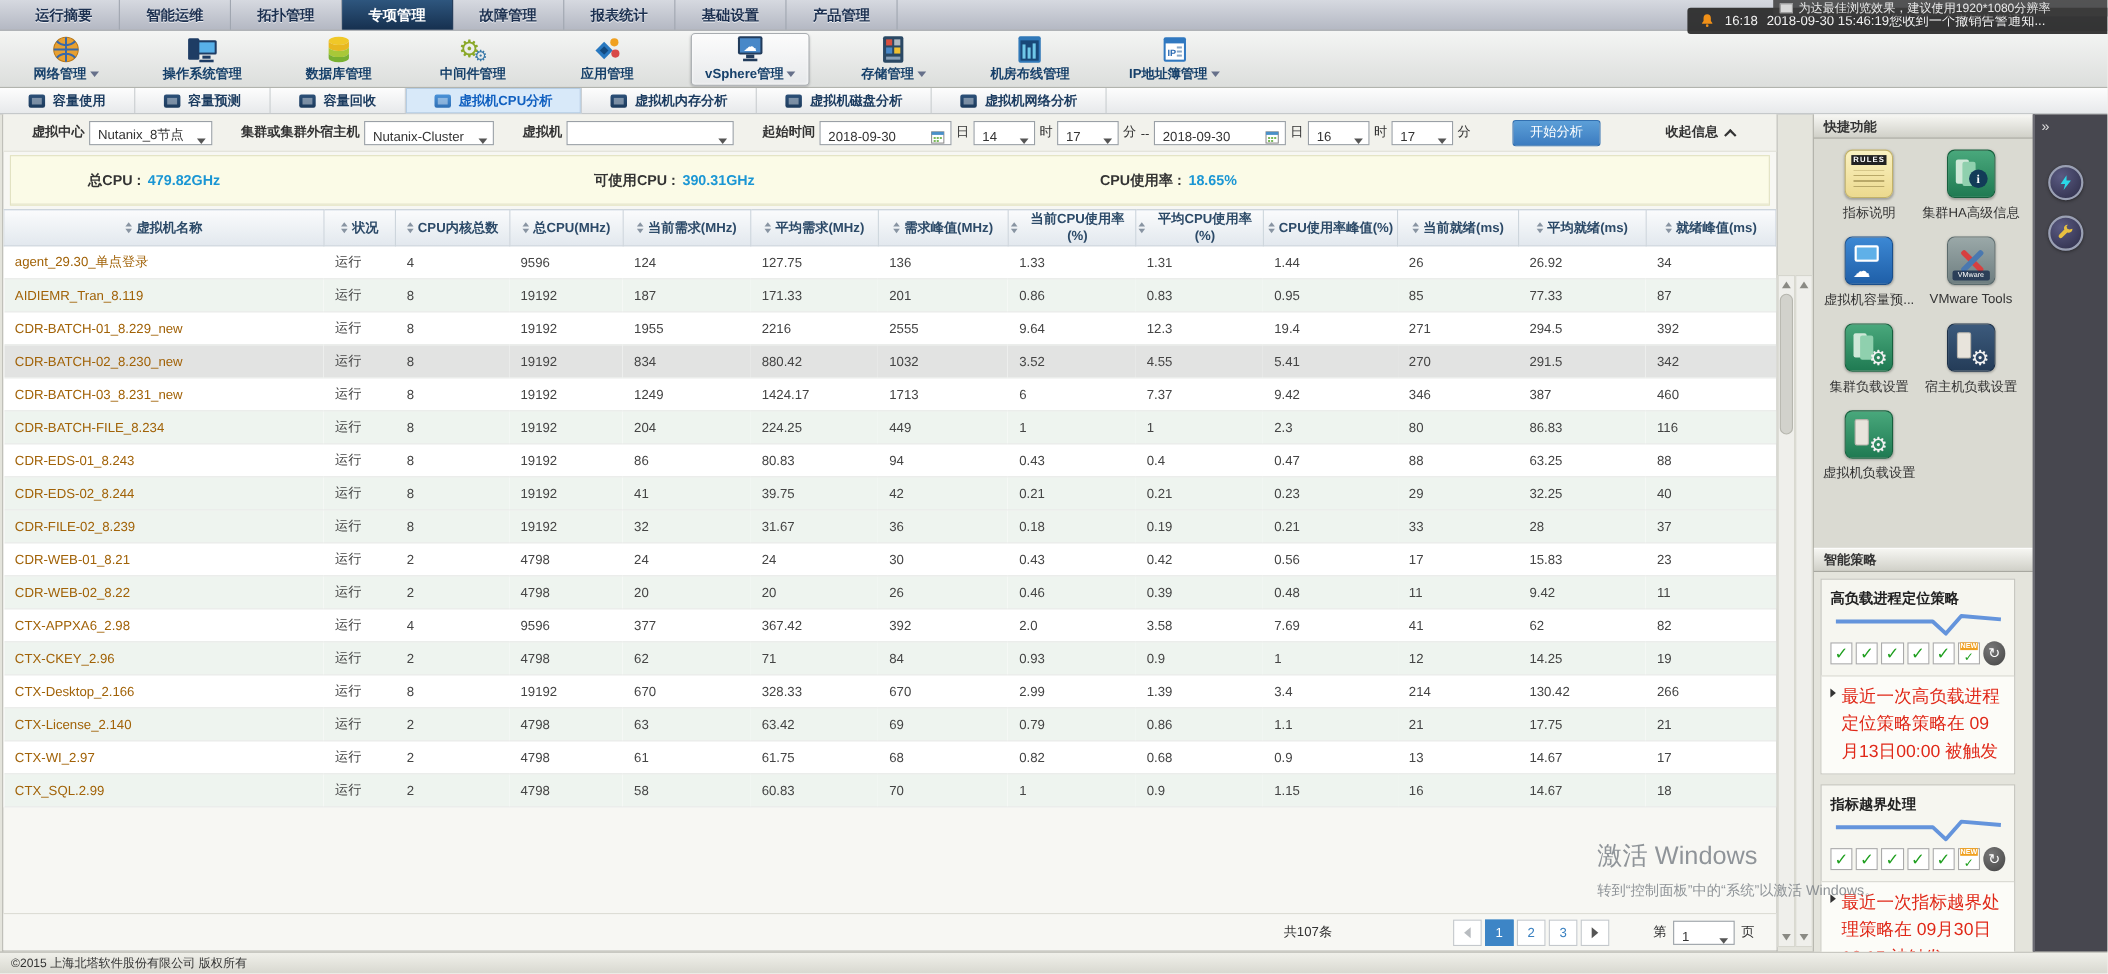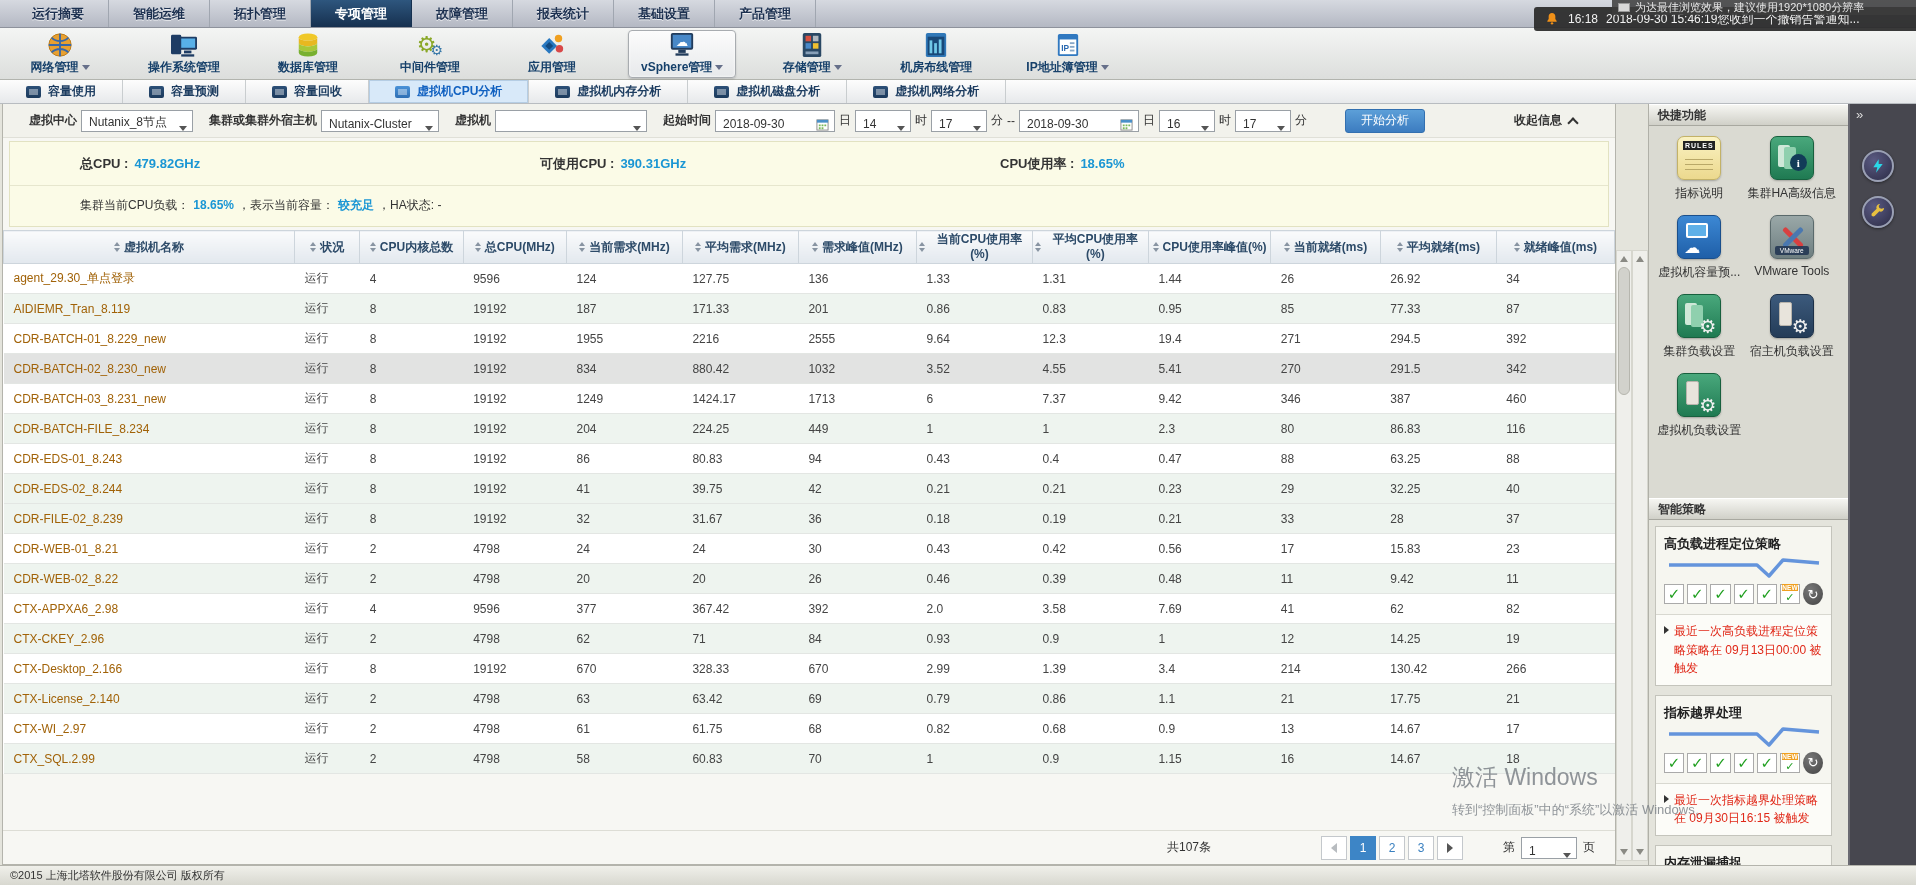--- a/index.html
+++ b/index.html
@@ -32,21 +32,21 @@
 
 .content{display:flex;height:761px;align-items:stretch}
 .main-pane{flex:1;display:flex;flex-direction:column;background:#f7f7f3;border:1px solid #b4b4ac;border-top:none;margin-left:2px;overflow:hidden}
 .vscroll{width:16px;margin-top:146px;height:calc(100% - 150px);background:#efefeb;border:1px solid #d6d6ce;position:relative}
 .vthumb{position:absolute;top:16px;left:1px;right:1px;height:128px;background:#d2d2cc;border:1px solid #b6b6ae;border-radius:7px}
 .arr{position:absolute;left:3px;width:0;height:0;border-left:4px solid transparent;border-right:4px solid transparent}
 .arr.up{top:5px;border-bottom:6px solid #8a8a84}
 .arr.dn{bottom:5px;border-top:6px solid #8a8a84}
 
 .filter-row{height:34px;display:flex;align-items:center;gap:4px;padding:0 12px 0 26px;background:#f2f2ec;border-bottom:1px solid #e0e0d8;white-space:nowrap}
-.flabel{font-weight:bold;color:#333}.ml22{margin-left:12px}
+.flabel{font-weight:bold;color:#333}.ml22{margin-left:22px}
 .select,.datebox{height:22px;background:#fff;border:1px solid #9aa0a6;display:flex;align-items:flex-end;justify-content:space-between;gap:4px;padding:0 5px 0 7px;color:#333;cursor:pointer}
 .w110{width:112px}.w115{width:118px}.w150{width:152px}.w42{width:56px}.w90{width:120px}.w56{width:56px}
 .sel-arrow{width:0;height:0;border-left:4px solid transparent;border-right:4px solid transparent;border-top:5px solid #555;flex:0 0 auto}
 .btn-analyze{height:24px;padding:0 15px;background:linear-gradient(#5c9fd8,#3c7cc0);border:1px solid #3370b0;border-radius:3px;color:#fff;font-size:12px;cursor:pointer;margin-left:34px}
 .collapse{margin-left:auto;margin-right:26px;display:flex;gap:7px;align-items:center;font-weight:bold;color:#333;cursor:pointer}
 .chev-up{width:8px;height:8px;border:solid #333;border-width:0 2px 2px 0;transform:rotate(-135deg);margin-top:4px}
 
 .summary-box{margin:3px 6px;background:#fbfbe7;border:1px solid #e2e2c2}
 .sum-line1{display:flex;padding:13px 70px 12px;font-size:13px;font-weight:bold;color:#333;border-bottom:1px solid #e6e6ce}
 .sum-line1 .seg{width:460px}
@@ -106,21 +106,21 @@
 .policies{flex:1;background:#e4e4dc;padding:6px 16px 0 6px;overflow:hidden;position:relative}
 .policy{background:#f6f6f0;border:1px solid #c4c4bc;margin-bottom:9px;padding:8px 8px 0}
 .p-title{font-size:13px;font-weight:bold;color:#222}
 .p-wave{display:block;margin:0 auto}
 .p-checks{display:flex;gap:3px;align-items:center;padding-bottom:9px}
 .chk{width:22px;height:20px;background:#fff;border:1px solid #aaa;display:flex;align-items:center;justify-content:center;color:#1f9f1f;font-size:15px;font-weight:bold;cursor:pointer}
 .chk.new{position:relative}
 .chk.new .tagnew{position:absolute;top:-1px;left:1px;right:1px;background:#f0a020;color:#fff;font-size:6.5px;font-weight:bold;text-align:center}
 .chk.new .nchk{margin-top:7px;font-size:11px}
 .hist{width:22px;height:22px;border-radius:50%;background:radial-gradient(circle at 35% 30%,#787878,#444);color:#fff;display:flex;align-items:center;justify-content:center;font-size:13px;cursor:pointer}
-.p-note{background:#fcfcf8;border-top:1px solid #d8d8d0;padding:7px 13px;font-size:12px;color:#e02818;line-height:1.55;display:flex;gap:5px;margin:0 -8px;padding-left:8px;padding-right:8px}
+.p-note{background:#fcfcf8;border-top:1px solid #d8d8d0;padding:7px 13px;font-size:16px;color:#e02818;line-height:1.55;display:flex;gap:5px;margin:0 -8px;padding-left:8px;padding-right:8px}
 .note-tri{width:0;height:0;border-top:4px solid transparent;border-bottom:4px solid transparent;border-left:5px solid #333;margin-top:4px;flex:0 0 auto}
 
 .edge{width:68px;background:#47474f;border-left:2px solid #6a6a72;position:relative}
 .edge-collapse{position:absolute;top:3px;left:6px;color:#ddd;font-size:13px;cursor:pointer}
 .float-btn{position:absolute;left:12px;width:32px;height:32px;border-radius:50%;background:radial-gradient(circle at 35% 30%,#5a5a82,#2c2c46);border:2px solid #9aa0b4;display:flex;align-items:center;justify-content:center;box-shadow:0 1px 3px rgba(0,0,0,.45);cursor:pointer}
 .fb1{top:46px}.fb2{top:92px}
 
 .statusbar{height:20px;background:linear-gradient(#f0f0ea,#d8d8d0);border-top:1px solid #b4b4ac;display:flex;align-items:center;padding:0 10px;font-size:11px;color:#333}
 .watermark{position:absolute;left:1452px;top:762px;z-index:50;pointer-events:none;color:rgba(125,130,136,.85)}
 .wm1{font-size:23px}
@@ -354,23 +354,20 @@
         <span>收起信息</span>
         <i class="chev-up"></i>
       </div>
     </div>
 
     <div class="summary-box">
       <div class="sum-line1">
         <span class="seg"><span>总CPU :</span><span class="sum-val">479.82GHz</span></span>
         <span class="seg"><span>可使用CPU :</span><span class="sum-val">390.31GHz</span></span>
         <span class="seg"><span>CPU使用率 :</span><span class="sum-val">18.65%</span></span>
-      </div>
-      <div class="sum-line2">
-        <span>集群当前CPU负载：</span><b>18.65%</b><span>，表示当前容量：</span><b>较充足</b><span>，HA状态: -</span>
       </div>
     </div>
 
     <div class="table-area">
       <table>
         <colgroup id="cols">
             <col style="width: 276px;">
             <col style="width: 62px;">
             <col style="width: 98px;">
             <col style="width: 98px;">

